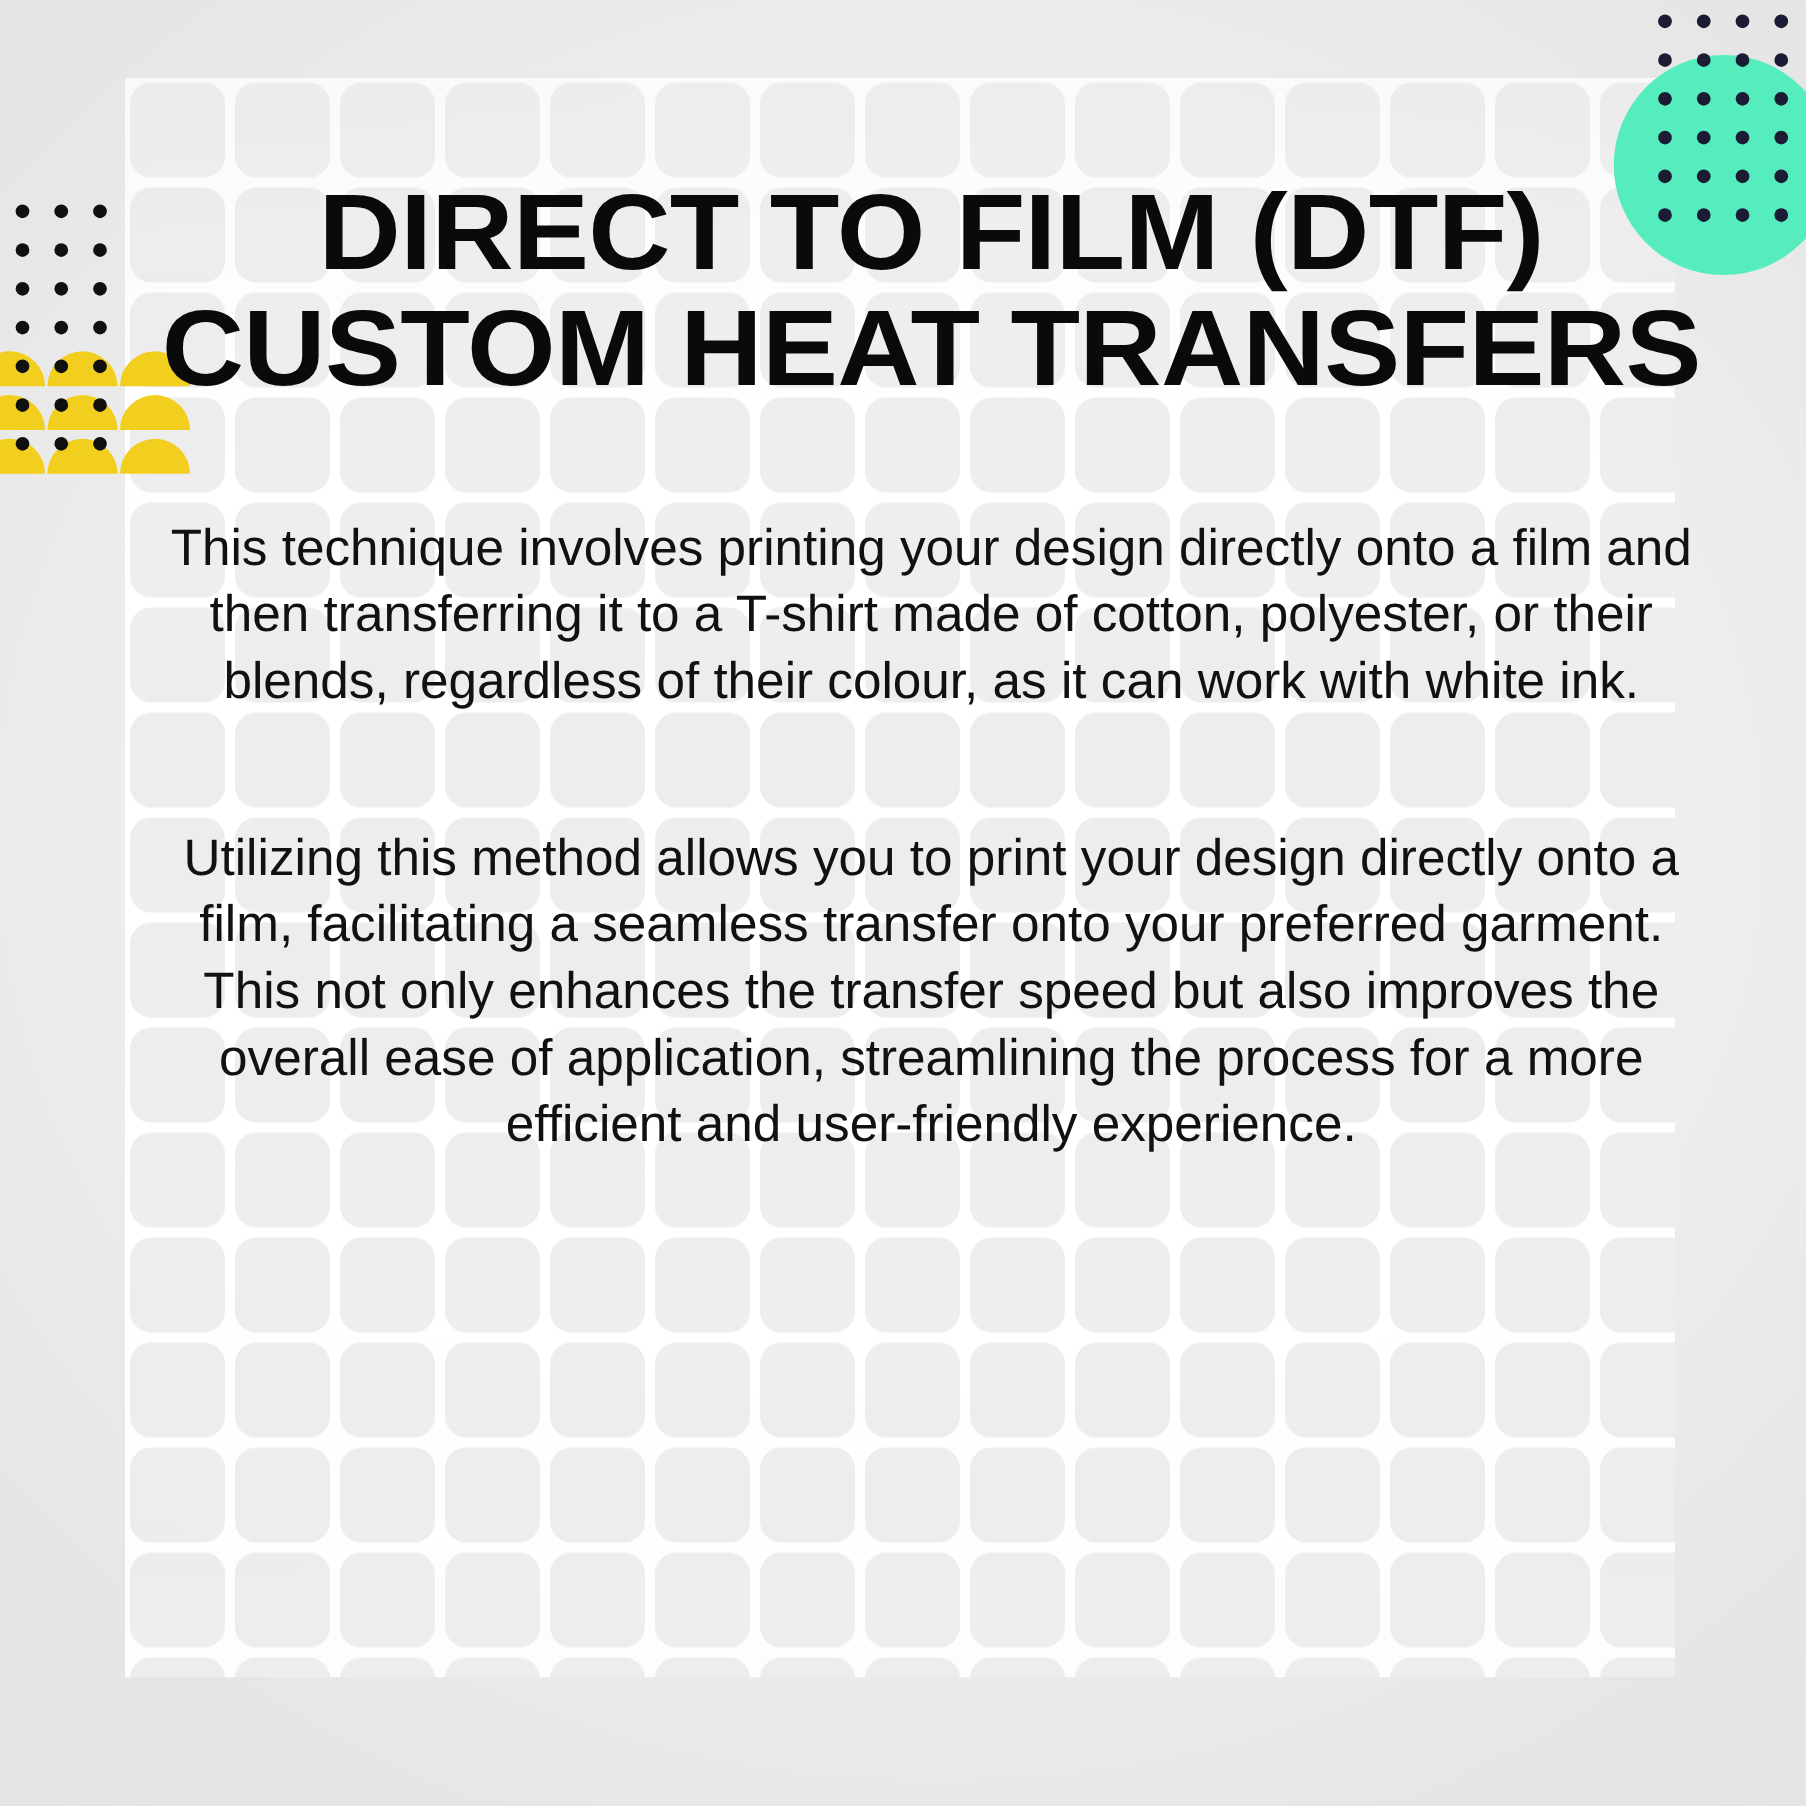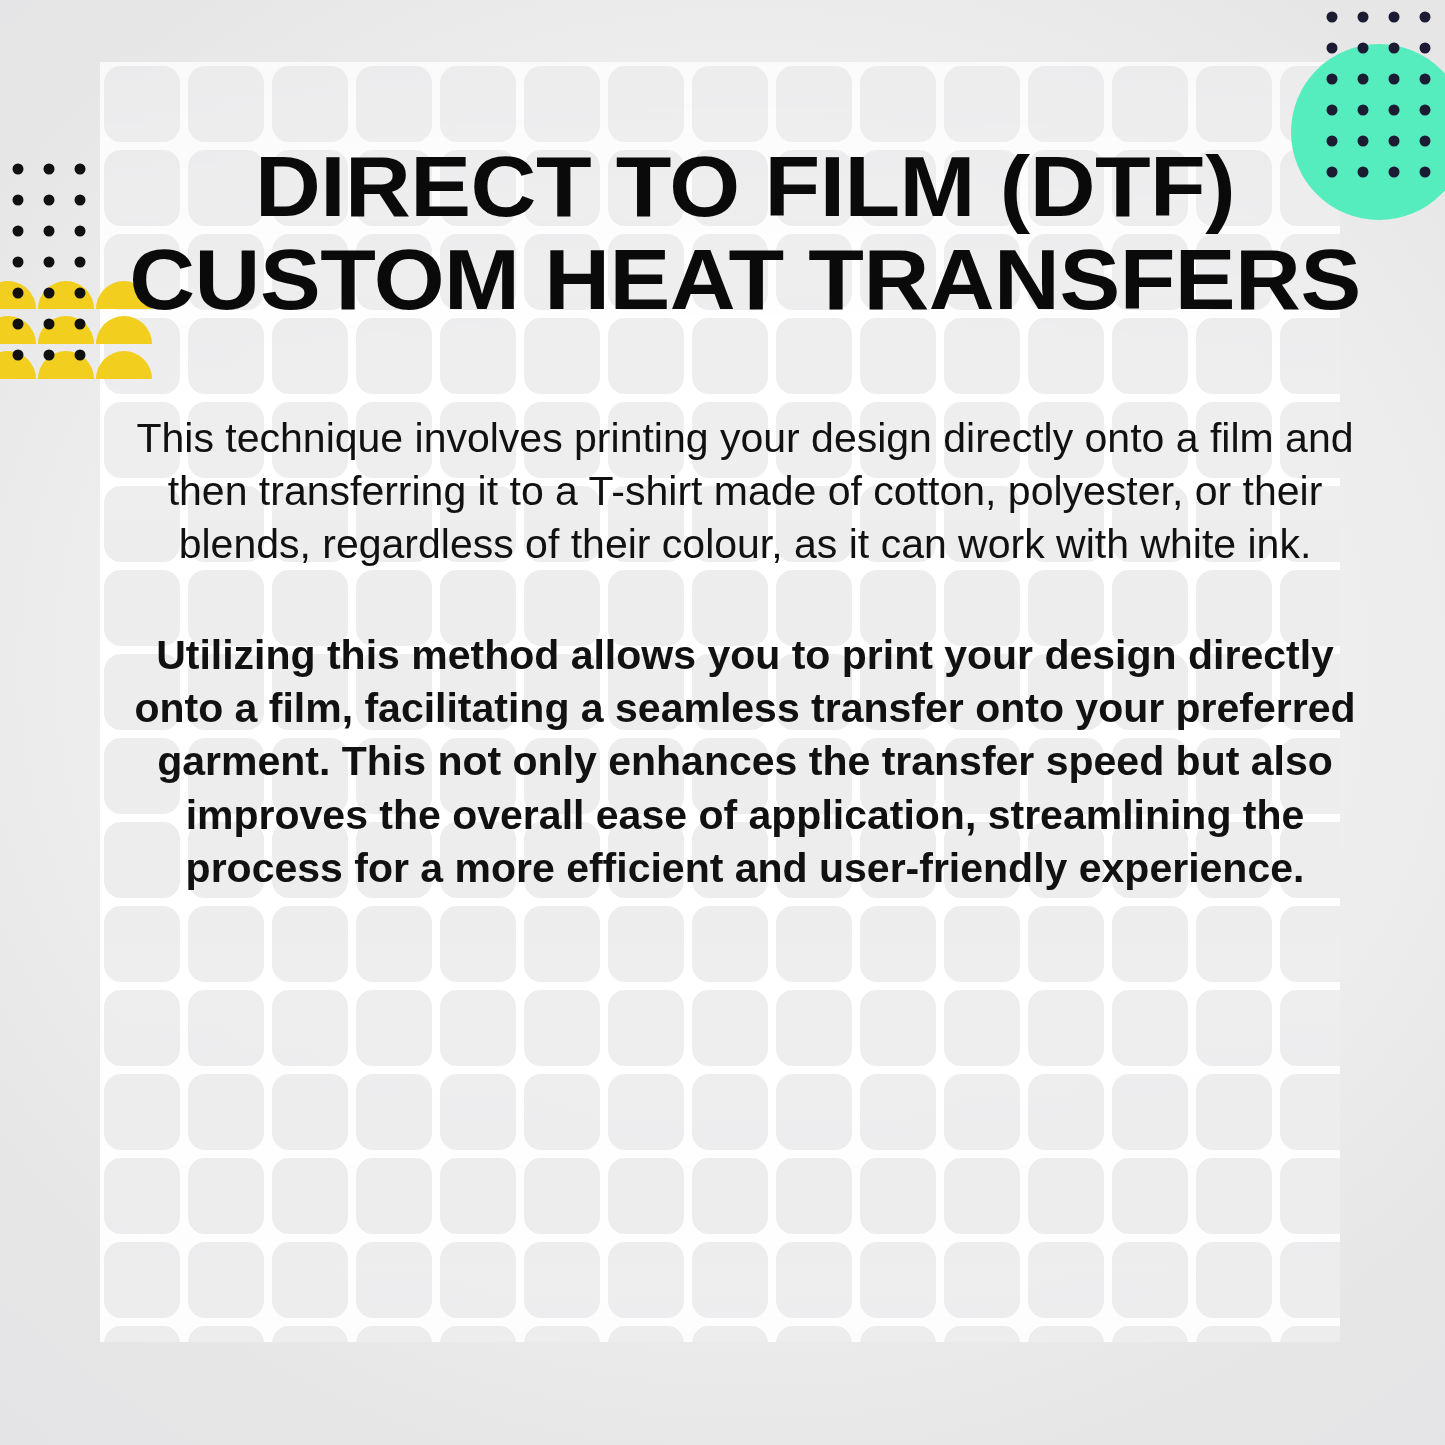--- a/index.html
+++ b/index.html
@@ -92,21 +92,21 @@
   .body-block {
     margin-top:86px;
     width:1255px;
     text-align:center;
     color:#111111;
     font-family:"Liberation Sans Narrow","Liberation Sans", sans-serif;
     font-size:41px;
     line-height:1.30;
     letter-spacing:0px;
   }
-  .body-block p + p { margin-top:57px;font-weight:bold; }
+  .body-block p + p { margin-top:88px; }
 </style>
 </head>
 <body>
 
 <div id="poster">
 
   <div class="grid-layer">
     <svg width="1250" height="1290" viewBox="0 0 1250 1290" aria-hidden="true">
       <defs>
         <pattern id="tilepat" x="0" y="0" width="84" height="84" patternUnits="userSpaceOnUse">

